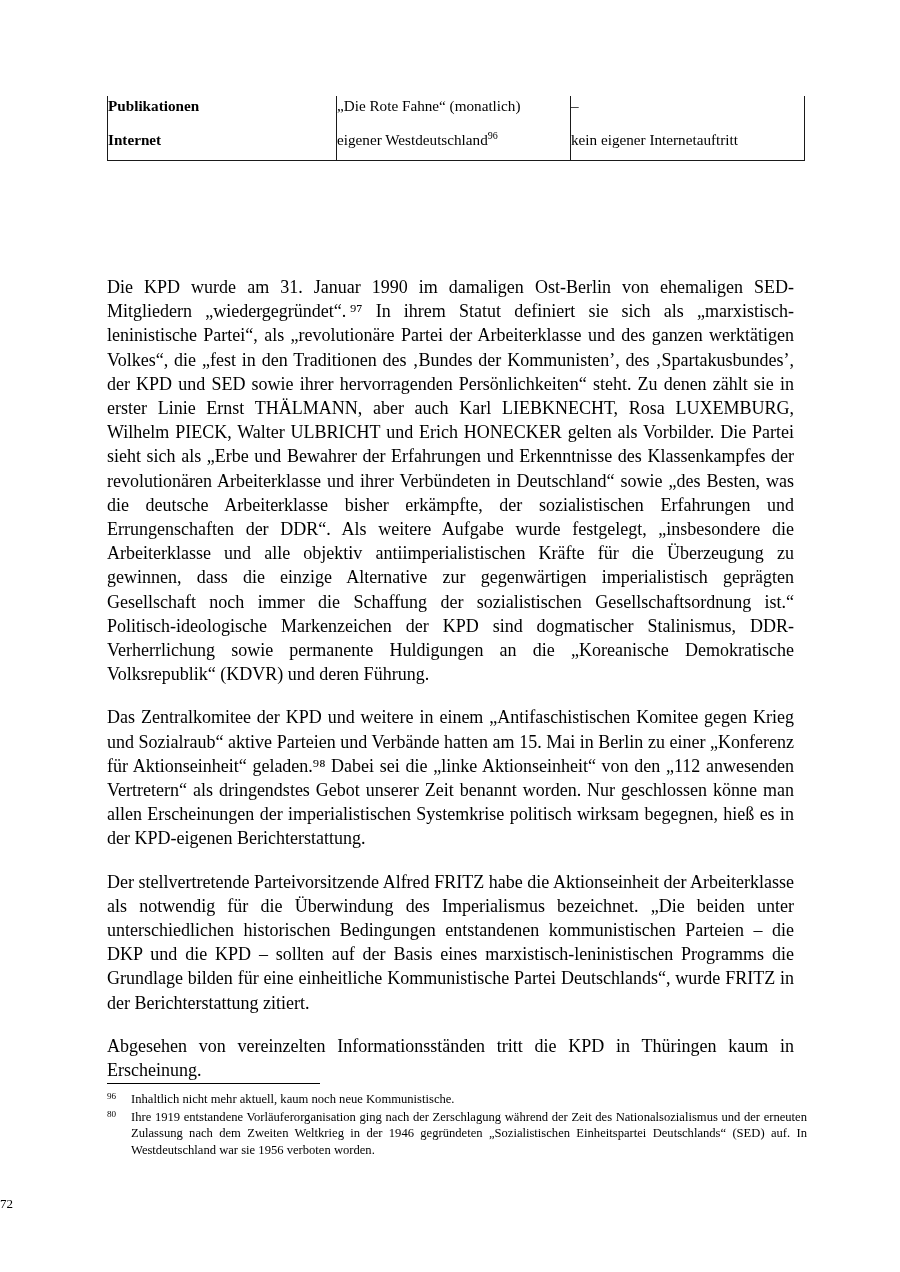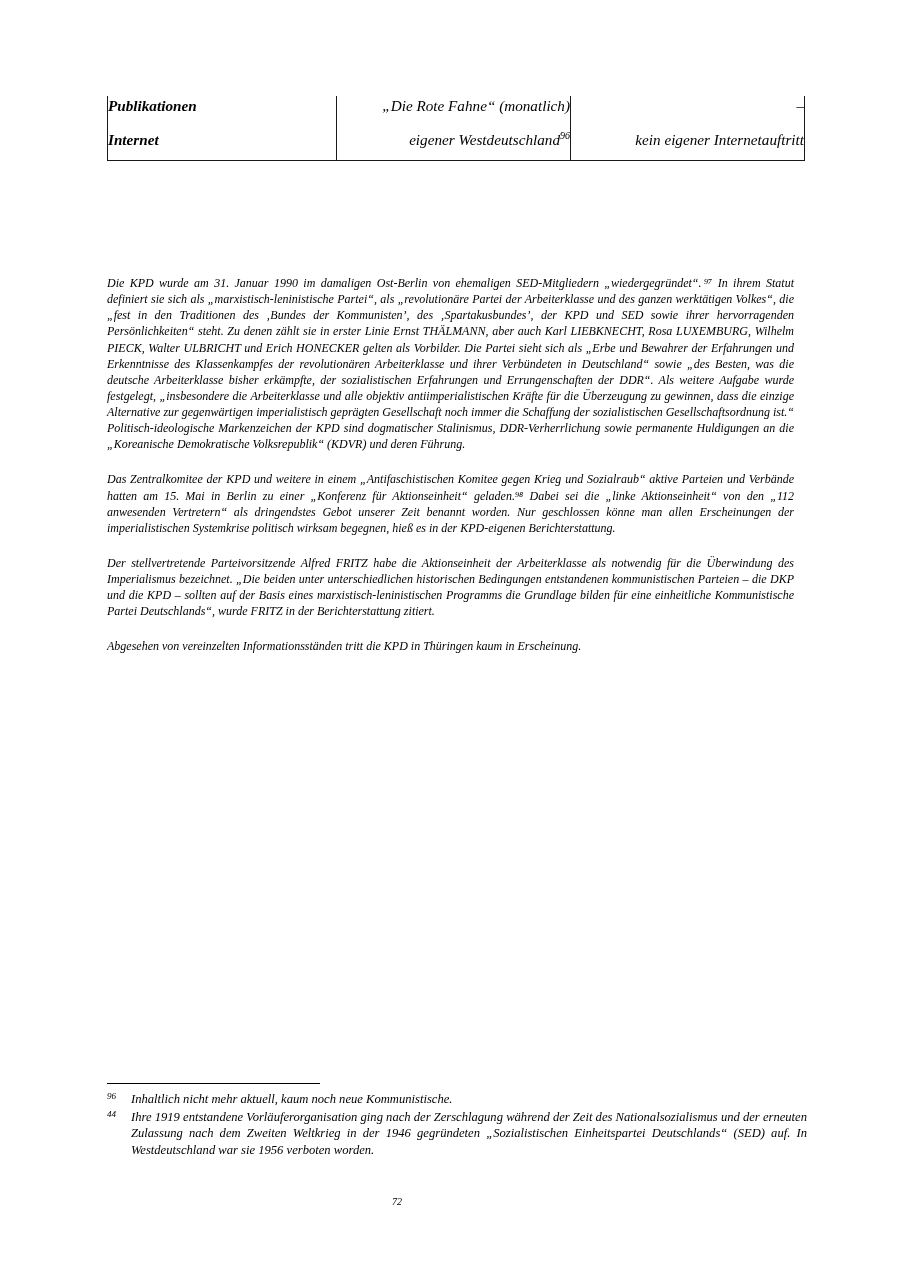--- a/index.html
+++ b/index.html
@@ -15,21 +15,20 @@
     color: #000000;
     position: relative;
     overflow: hidden;
   }
 
   .page {
     position: relative;
     width: 748px;
     height: 1272px;
     box-sizing: border-box;
-    font-style: italic;
   }
 
   
   .table-wrap {
     position: absolute;
     left: 107px;
     top: 96px;
     width: 694px;
   }
   table.info-table {
@@ -55,21 +54,21 @@
   .col-right { width: 233px; }
 
   .cell-label {
     font-weight: bold;
     padding-left: 8px;
     padding-top: 5px;
     padding-bottom: 5px;
     text-align: left;
   }
   .cell-center {
-    text-align: right;
+    text-align: left;
     padding-top: 5px;
     padding-bottom: 5px;
     padding-left: 6px;
     padding-right: 6px;
   }
   .row-pub td        { height: 34px; }
   .row-jugend td     { height: 88px; }
   .row-internet td   { height: 27px; vertical-align: bottom; margin-top: 7px; }
   .row-internet .cell-label { padding-bottom: 3px; }
   .row-internet .cell-center { padding-bottom: 3px; }
@@ -82,21 +81,21 @@
 
   
   .body-text {
     position: absolute;
     left: 107px;
     top: 275px;
     width: 687px;
   }
   .body-text p {
     margin: 0 0 19px 0;
-    font-size: 12px;
+    font-size: 18px;
     line-height: 1.345;
     text-align: justify;
     text-justify: inter-word;
     hyphens: manual;
   }
   .body-text p:last-child { margin-bottom: 11px; }
 
   
   .footnotes {
     position: absolute;
@@ -129,22 +128,22 @@
     text-align: justify;
     text-justify: inter-word;
   }
 
   
   .page-number {
     position: absolute;
     left: 0;
     top: 1196px;
     width: 794px;
-    text-align: center;
-    font-size: 10px;
+    text-align: left;
+    font-size: 13px;
   }
 </style>
 </head>
 <body>
 
 <div class="page">
 
   <div class="table-wrap">
     <table class="info-table">
       <tbody>
@@ -173,21 +172,21 @@
 
   <div class="footnotes">
     <div class="fn-rule"></div>
 
     <div class="fn-item">
       <div class="fn-num">96</div>
       <div class="fn-body">Inhaltlich nicht mehr aktuell, kaum noch neue Kommunistische.</div>
     </div>
 
     <div class="fn-item">
-      <div class="fn-num">44</div>
+      <div class="fn-num">80</div>
       <div class="fn-body">Ihre 1919 entstandene Vorläuferorganisation ging nach der Zerschlagung während der Zeit des Nationalsozialismus und der erneuten Zulassung nach dem Zweiten Weltkrieg in der 1946 gegründeten „Sozialistischen Einheitspartei Deutschlands“ (SED) auf. In Westdeutschland war sie 1956 verboten worden.</div>
     </div>
 
   </div>
 
   <div class="page-number">72</div>
 
 </div>
 
 </body></html>

